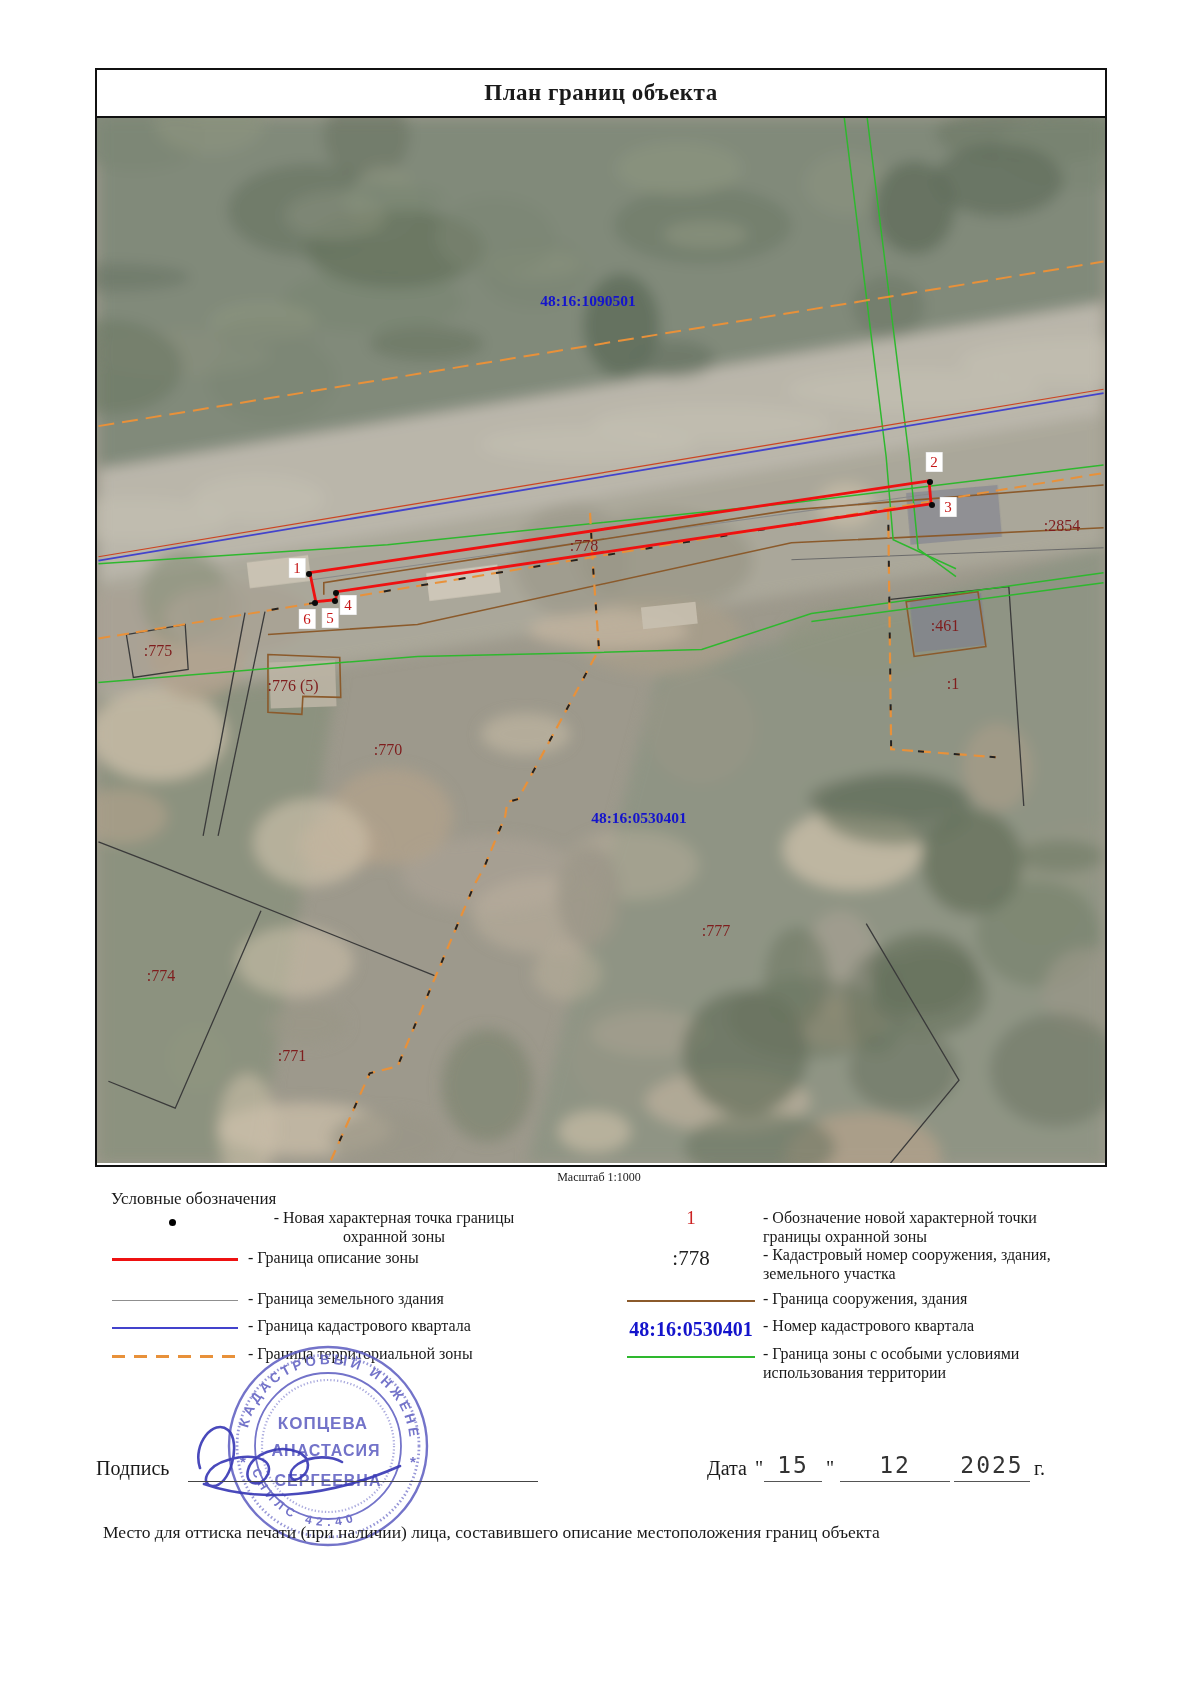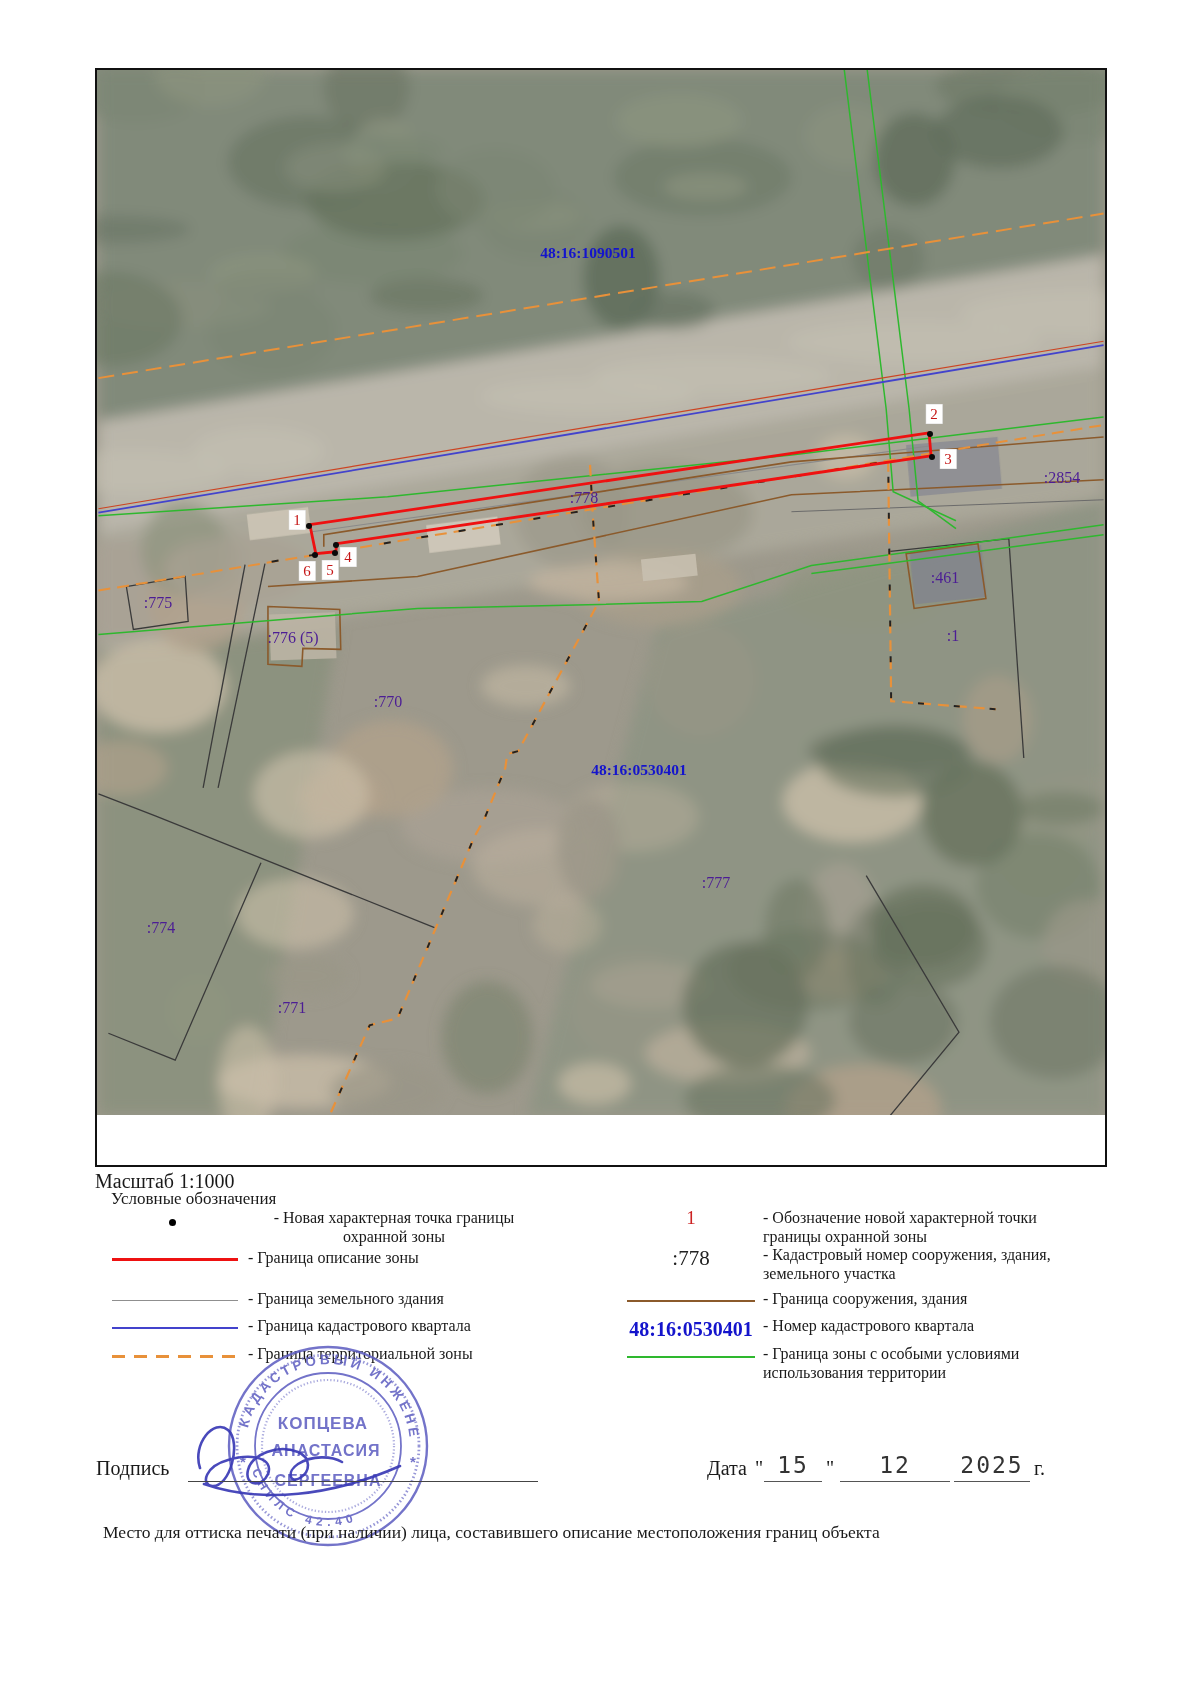--- a/index.html
+++ b/index.html
@@ -8,28 +8,28 @@
   .abs{position:absolute;}
   
   #plan-frame{position:absolute;left:95px;top:68px;width:1008px;height:1095px;
       border:2px solid #111;background:#fff;}
   #title-bar{height:46px;border-bottom:2px solid #111;display:flex;align-items:center;justify-content:center;}
   #title-bar span{font-weight:bold;font-size:23px;letter-spacing:.5px;}
   #map-area{position:relative;width:1008px;height:1045px;overflow:hidden;background:#9d998c;}
   #map-svg{position:absolute;left:0;top:0;}
   
   .map-label{position:absolute;transform:translate(-50%,-50%);white-space:nowrap;pointer-events:none;font-family:Liberation Serif, serif;}
-  .map-label.parcel{font-size:16px;color:#4c1d95;}
+  .map-label.parcel{font-size:16px;color:#7f1d1d;}
   .map-label.quarter{font-size:15.5px;font-weight:bold;color:#1414cc;}
   .point-dot{position:absolute;width:6px;height:6px;border-radius:50%;background:#0a0a0a;
       transform:translate(-50%,-50%);}
   .point-label{position:absolute;transform:translate(-50%,-50%);background:#fff;
       color:#c51616;font-size:15px;padding:1px 4px;line-height:17px;box-shadow:0 0 0 .5px #ddd;}
   
-  #scale-label{left:95px;top:1170px;width:1008px;font-size:20px;}
+  #scale-label{left:95px;top:1170px;width:1008px;text-align:center;font-size:12px;}
   #legend-heading{left:111px;top:1189px;font-size:17px;}
   .leg-text{position:absolute;font-size:16px;line-height:19px;}
   .leg-sym{position:absolute;}
   #leg-dot{left:169px;top:1219px;width:7px;height:7px;border-radius:50%;background:#000;}
   #leg-red{left:112px;top:1258px;width:126px;border-top:3.5px solid #ee1111;}
   #leg-grey{left:112px;top:1300px;width:126px;border-top:1.5px solid #8f8f8f;}
   #leg-blue{left:112px;top:1327px;width:126px;border-top:2px solid #4343cc;}
   #leg-orange{left:112px;top:1355px;width:126px;height:3px;
       background:repeating-linear-gradient(90deg,#e8913a 0 13px,transparent 13px 22px);}
   #leg-brown{left:627px;top:1300px;width:128px;border-top:2px solid #8b5a2b;}
@@ -48,20 +48,23 @@
   #date-suffix{left:1034px;top:1457px;font-size:20px;}
   #footer-note{left:103px;top:1522px;width:940px;font-size:17.5px;}
   
   #stamp{left:216px;top:1334px;width:224px;height:224px;opacity:.88;}
   #signature-svg{left:182px;top:1406px;width:270px;height:110px;}
 </style>
 </head>
 <body>
 
 <div id="plan-frame">
+  <div id="title-bar">
+    <span>План границ объекта</span>
+  </div>
   <div id="map-area">
     <svg id="map-svg" width="1008" height="1045" viewBox="0 0 1008 1048">
       <defs>
         <filter id="soft" x="-10%" y="-10%" width="120%" height="120%">
           <feGaussianBlur stdDeviation="7"></feGaussianBlur>
         </filter>
       </defs>
 
       <rect x="0" y="0" width="1008" height="1048" fill="#9d998c"></rect>
       <g id="terrain" filter="url(#soft)">

